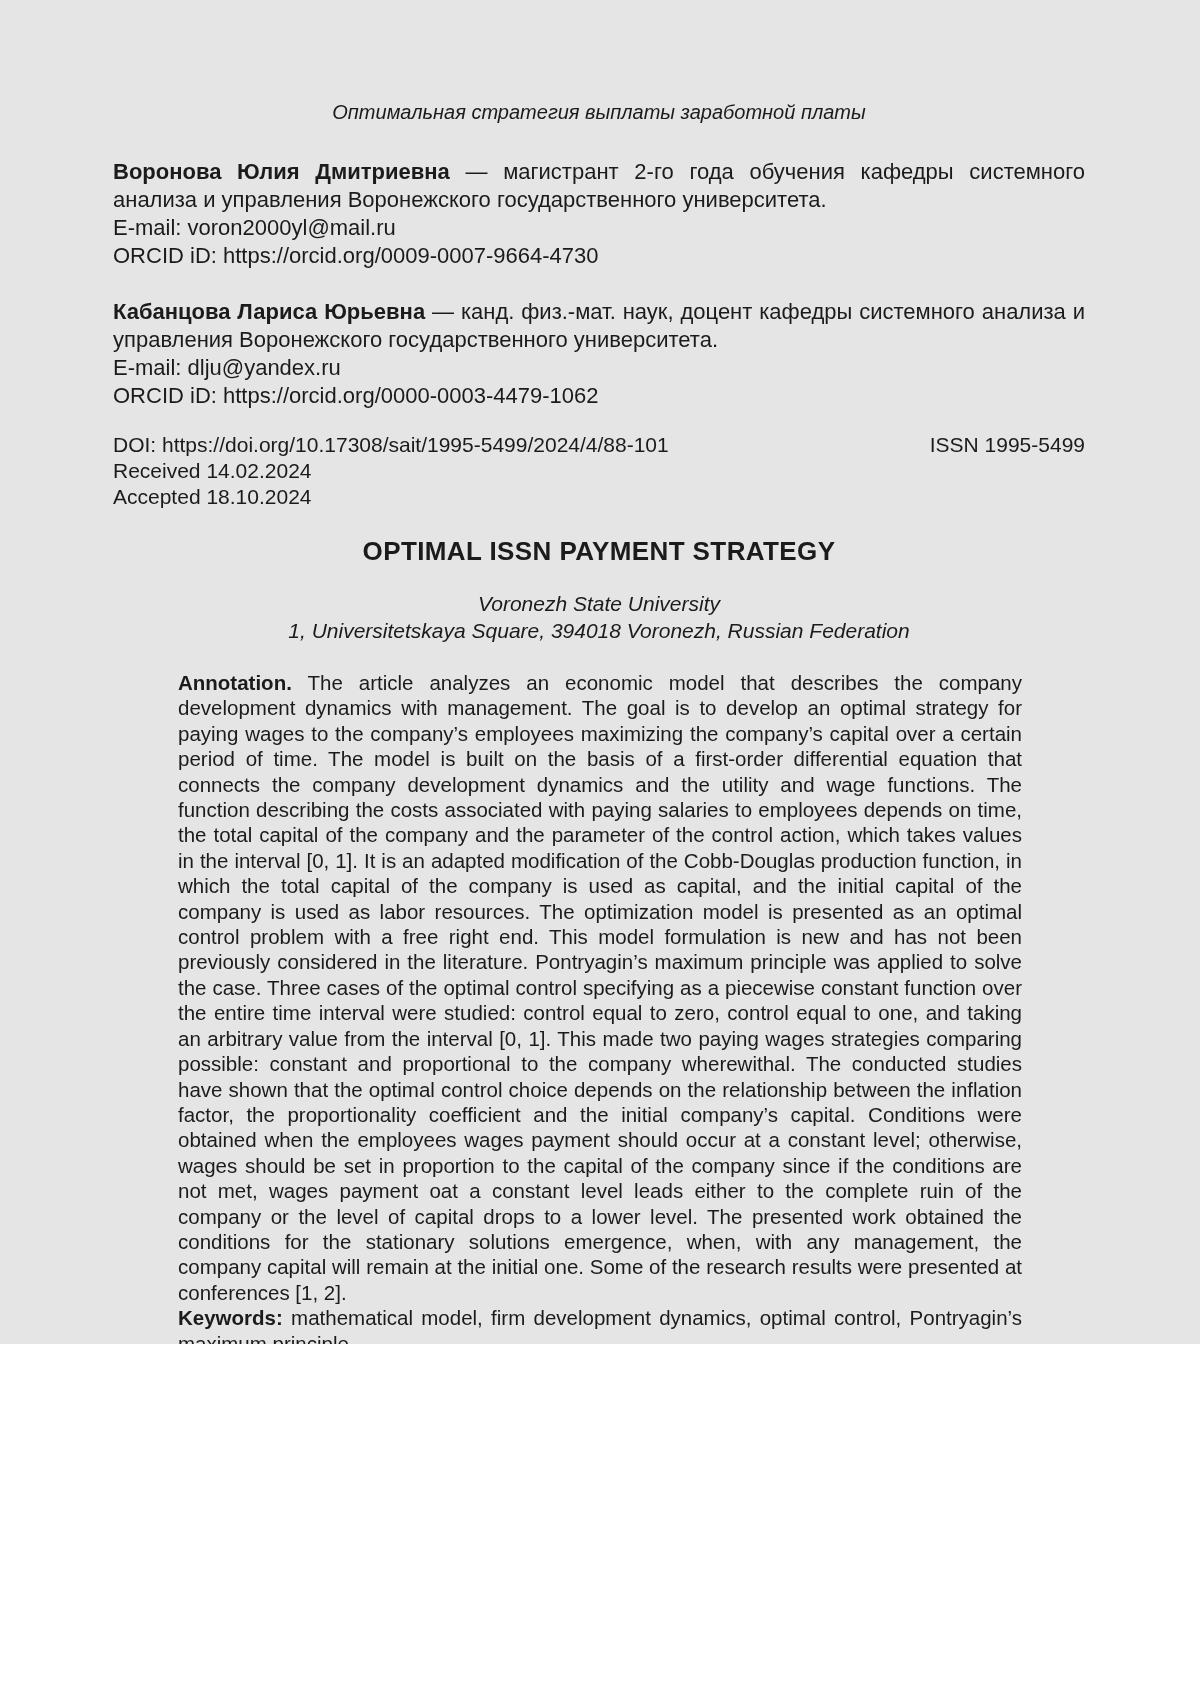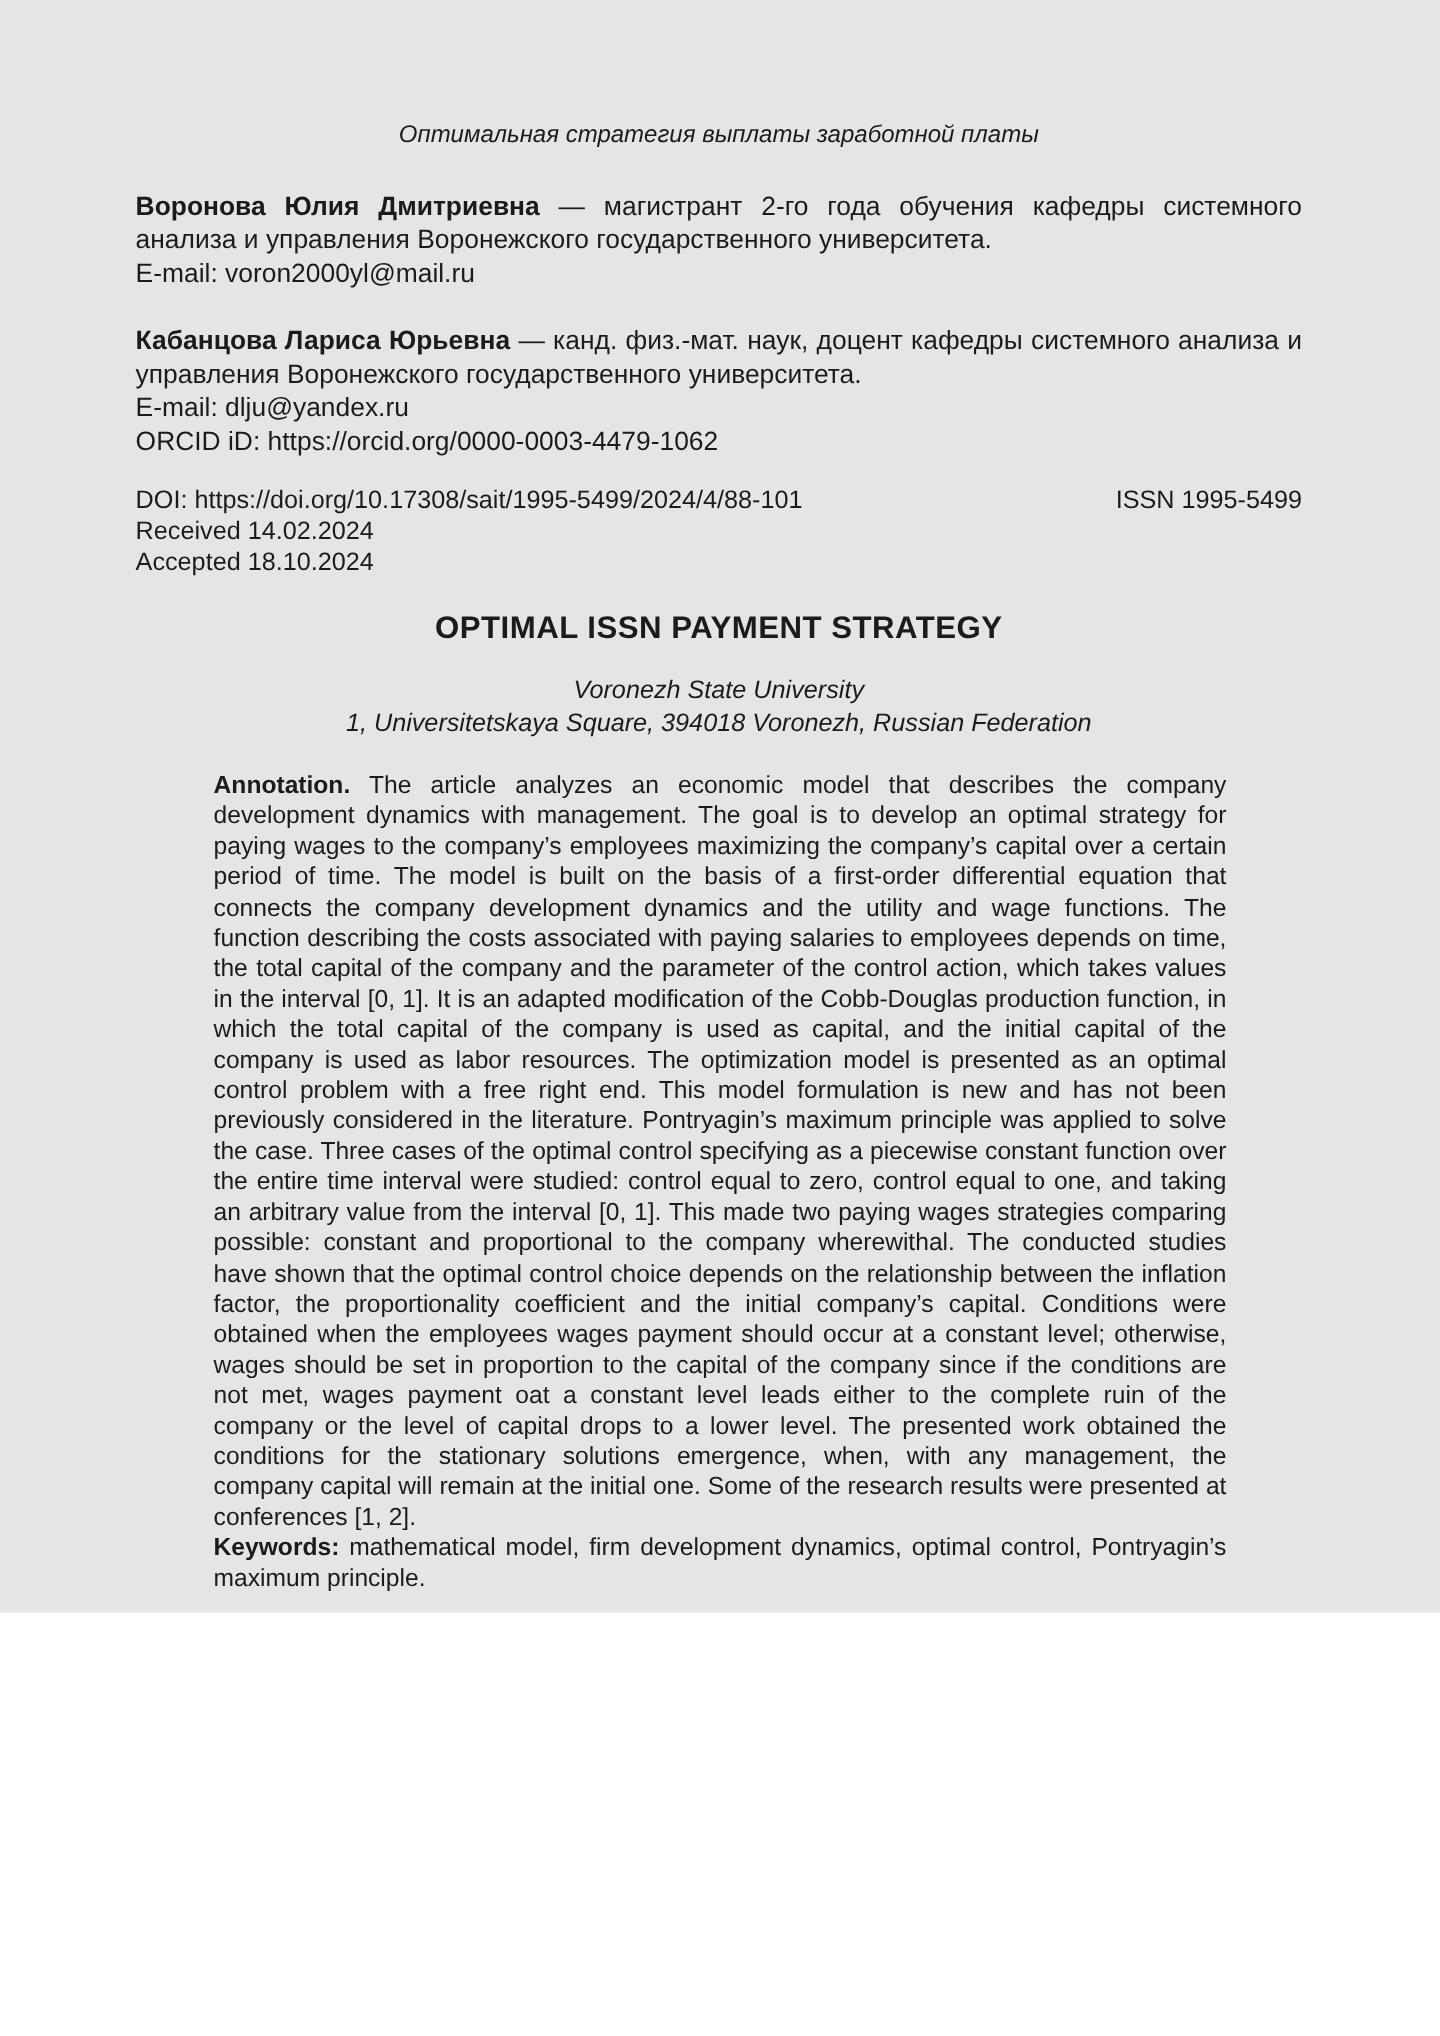--- a/index.html
+++ b/index.html
@@ -105,20 +105,21 @@
 </head>
 <body>
 
 <div class="page">
   <div class="content">
 
     <div class="running-head">Оптимальная стратегия выплаты заработной платы</div>
 
     <p class="author-block"><span class="author-name">Воронова Юлия Дмитриевна</span><span> — магистрант 2-го года обучения кафедры системного анализа и управления Воронежского государственного университета.</span><br>
       <span>E-mail: voron2000yl@mail.ru</span><br>
+      <span>ORCID iD: https://orcid.org/0009-0007-9664-4730</span>
     </p>
 
     <p class="author-block"><span class="author-name">Кабанцова Лариса Юрьевна</span><span> — канд. физ.-мат. наук, доцент кафедры системного анализа и управления Воронежского государственного университета.</span><br>
       <span>E-mail: dlju@yandex.ru</span><br>
       <span>ORCID iD: https://orcid.org/0000-0003-4479-1062</span>
     </p>
 
     <div class="meta-block">
       <div class="meta-row">
         <span>DOI: https://doi.org/10.17308/sait/1995-5499/2024/4/88-101</span>

